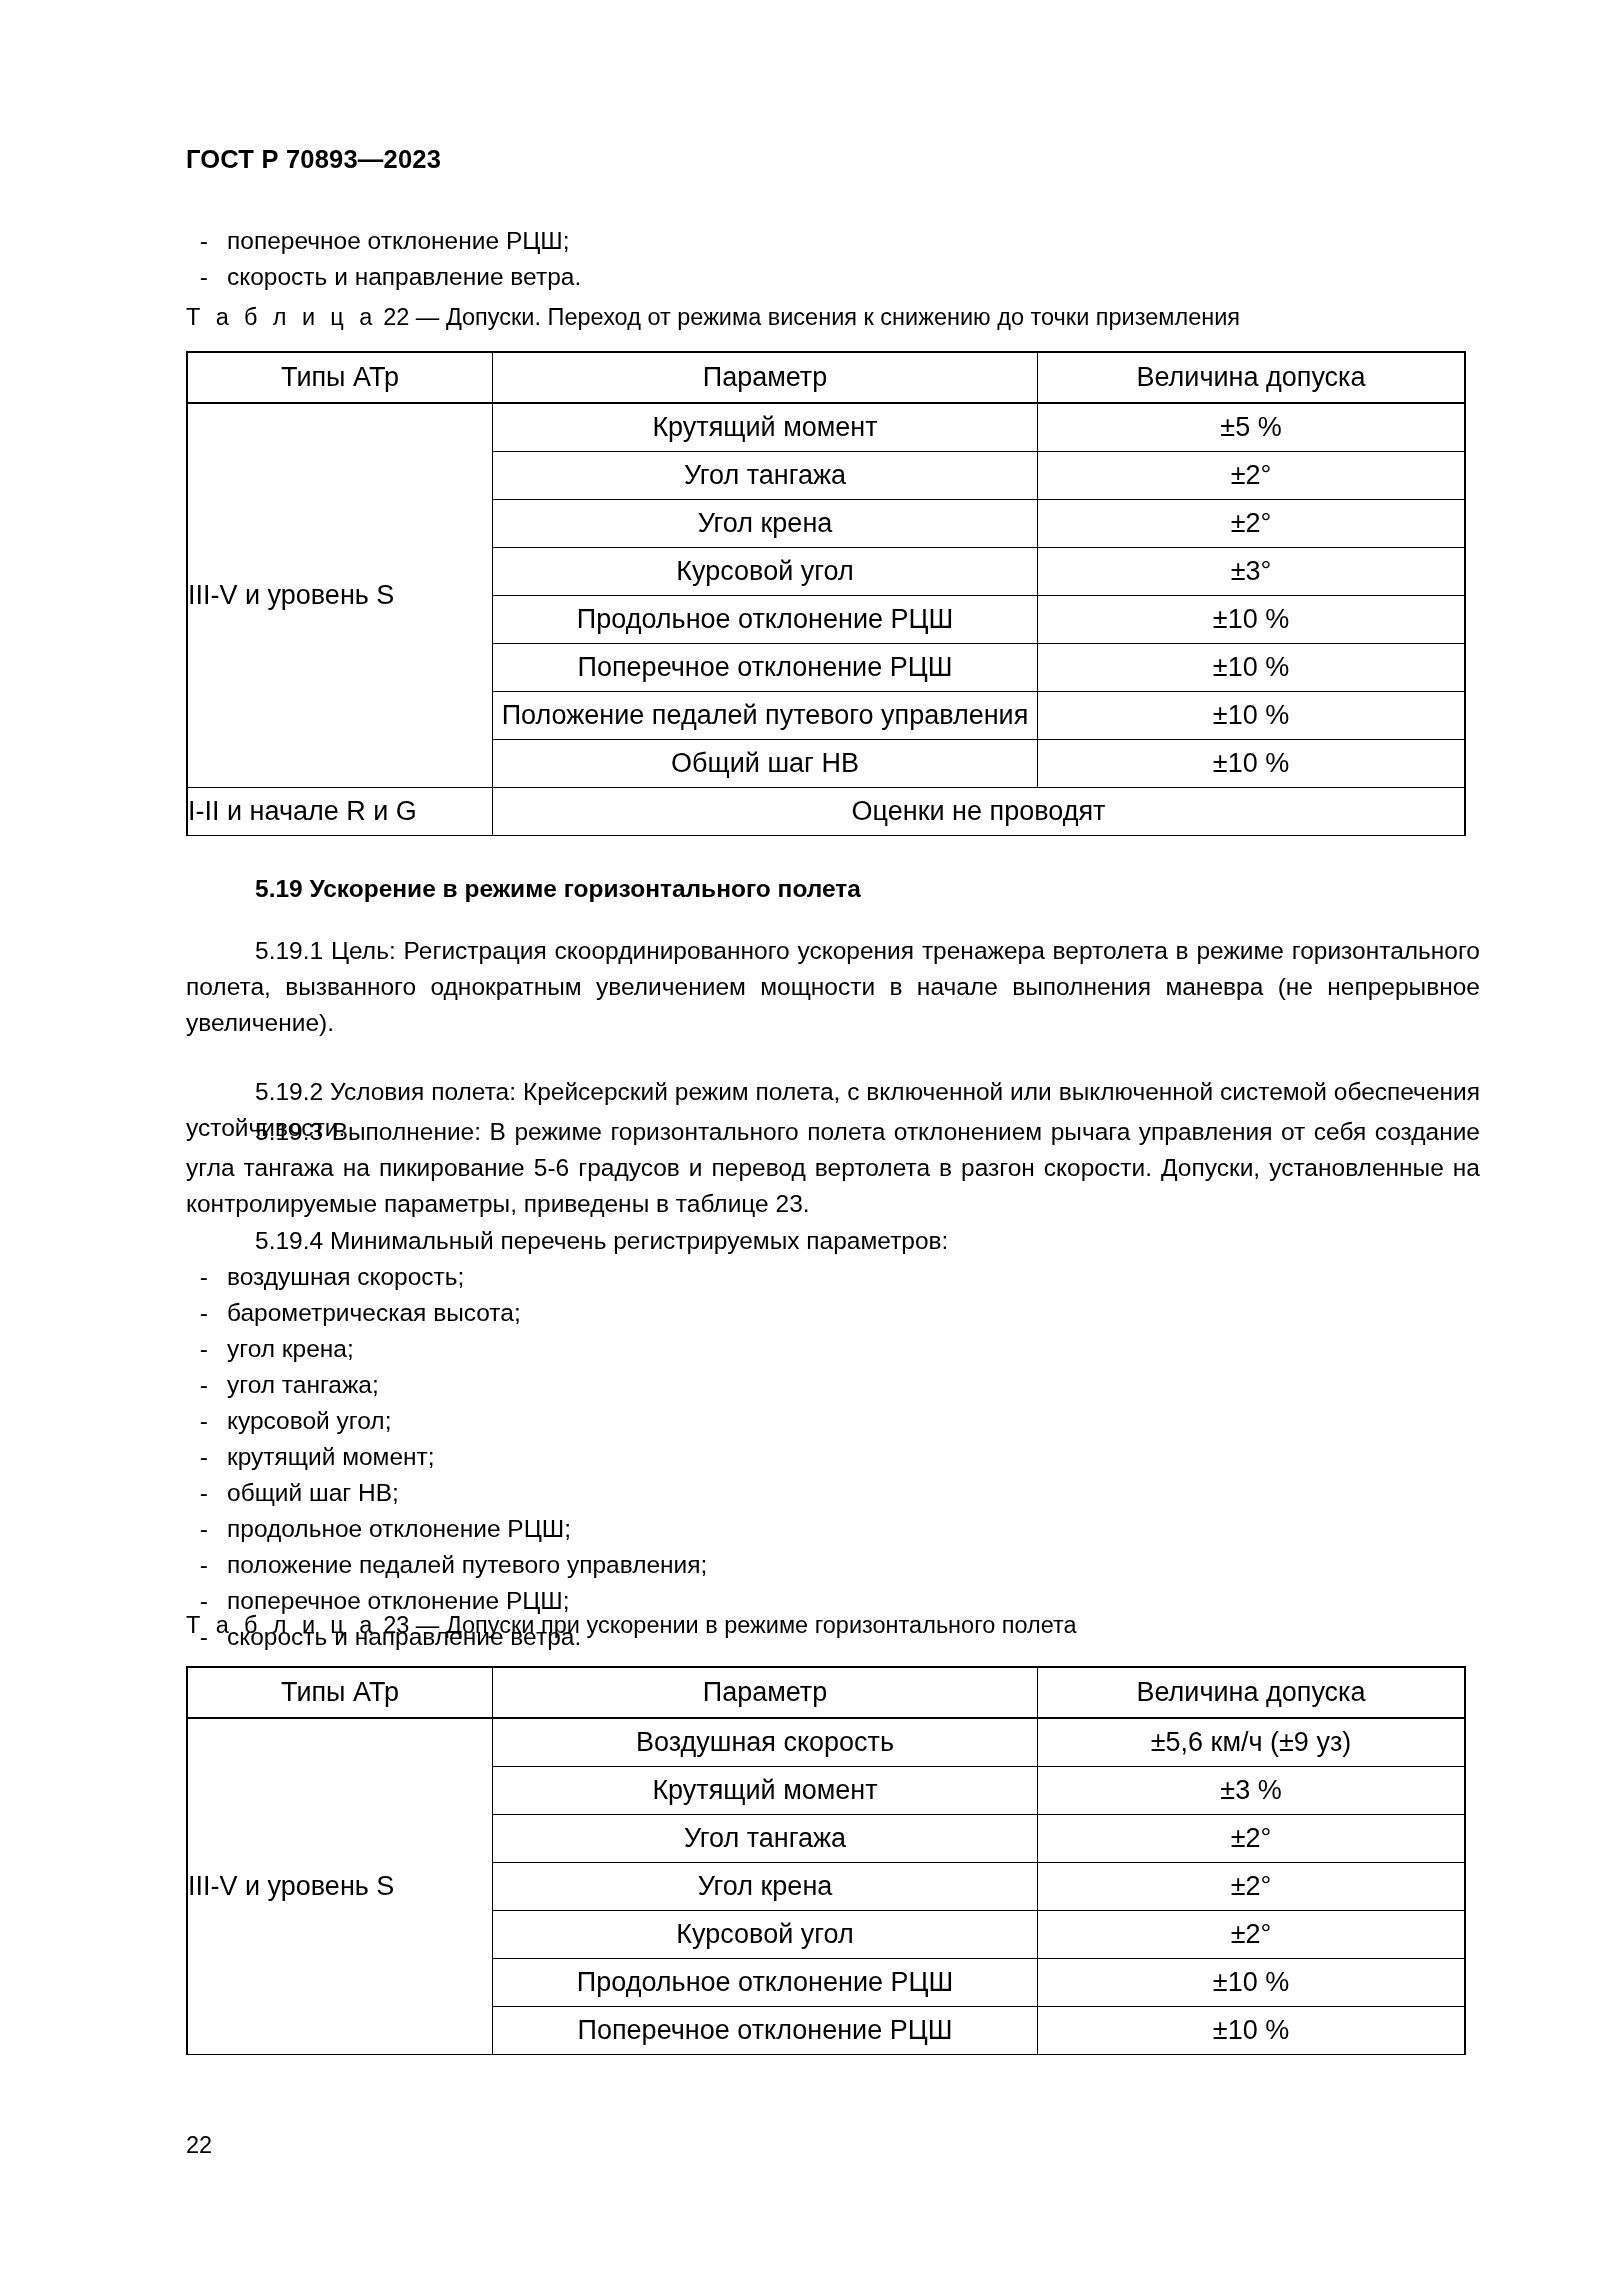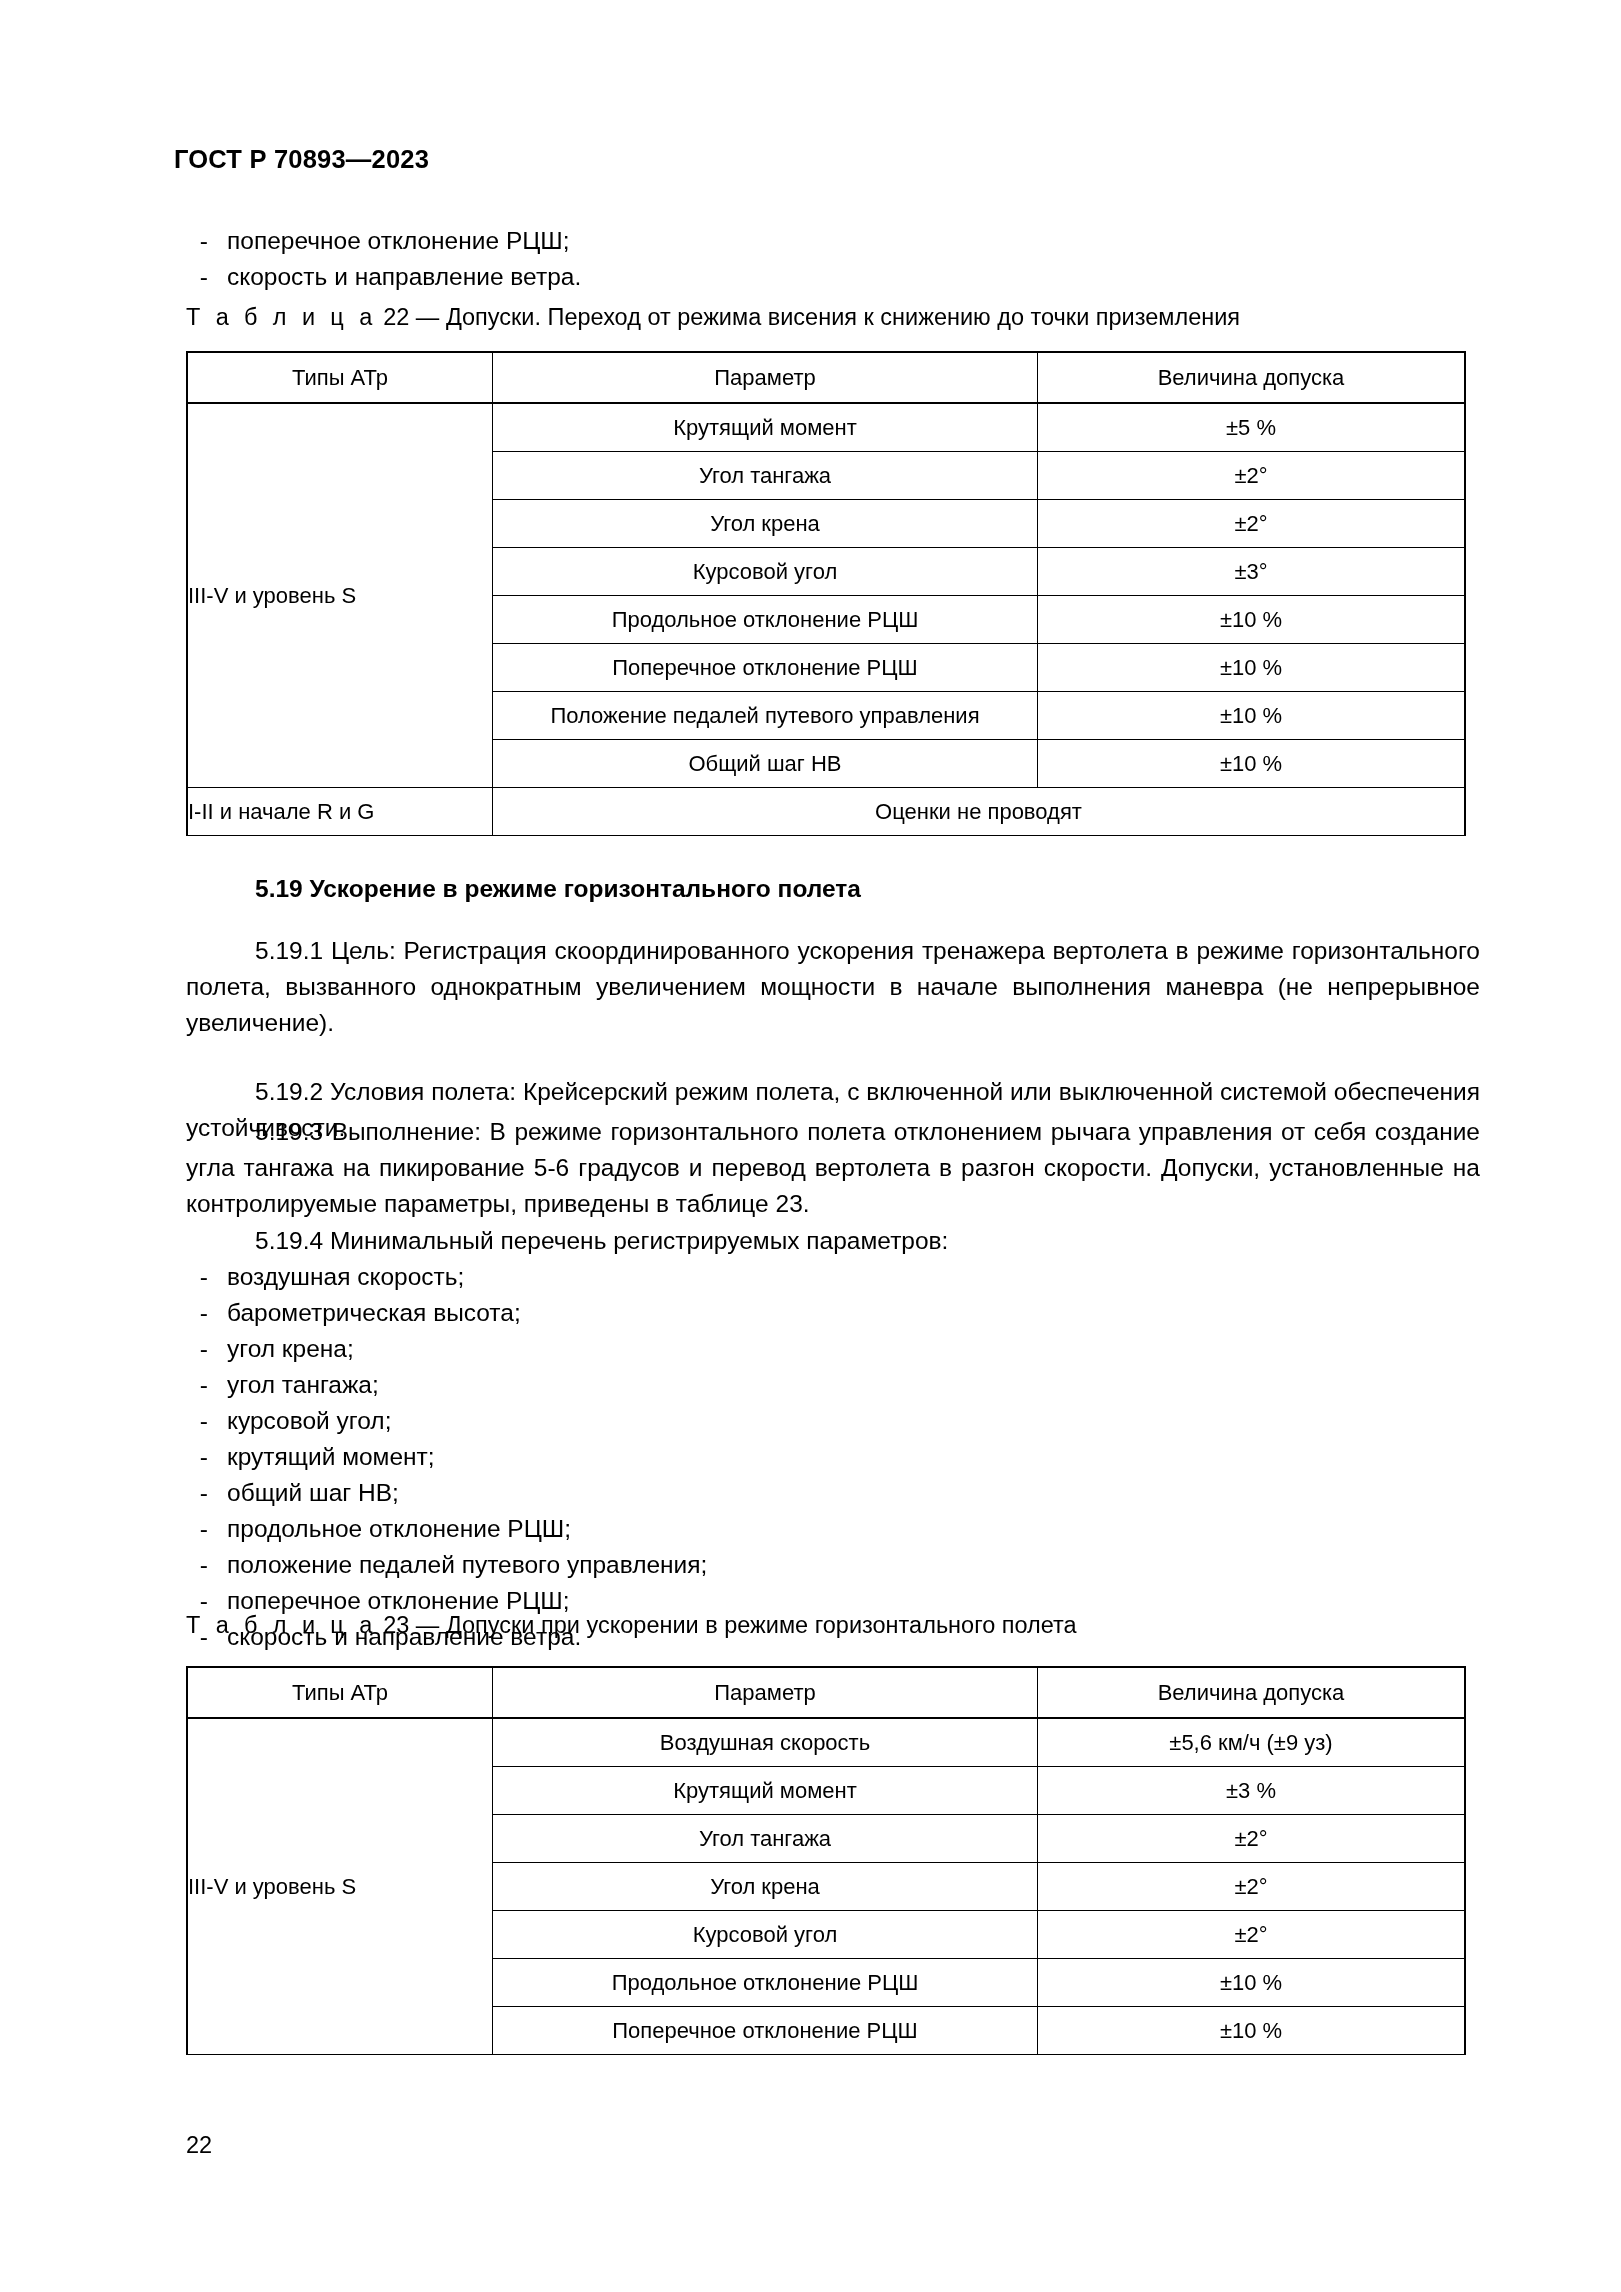--- a/index.html
+++ b/index.html
@@ -19,21 +19,21 @@
     margin: 0 auto;
     background: #ffffff;
     box-sizing: border-box;
     padding: 0;
     overflow: hidden;
   }
 
   
   .doc-header {
     position: absolute;
-    left: 174px;
+    left: 186px;
     top: 145px;
     font-size: 25.5px;
     font-weight: bold;
     letter-spacing: 0.2px;
   }
 
   
   .body-block {
     position: absolute;
     left: 186px;
@@ -82,21 +82,21 @@
   .table-caption .tbl-word {
     letter-spacing: 4.4px;
   }
 
   
   table.gost {
     position: absolute;
     left: 186px;
     border-collapse: collapse;
     width: 1274px;
-    font-size: 22px;
+    font-size: 27px;
     table-layout: fixed;
   }
   table.gost th,
   table.gost td {
     border: 1px solid #000000;
     padding: 0;
     vertical-align: middle;
     font-weight: normal;
   }
   table.gost thead th {

